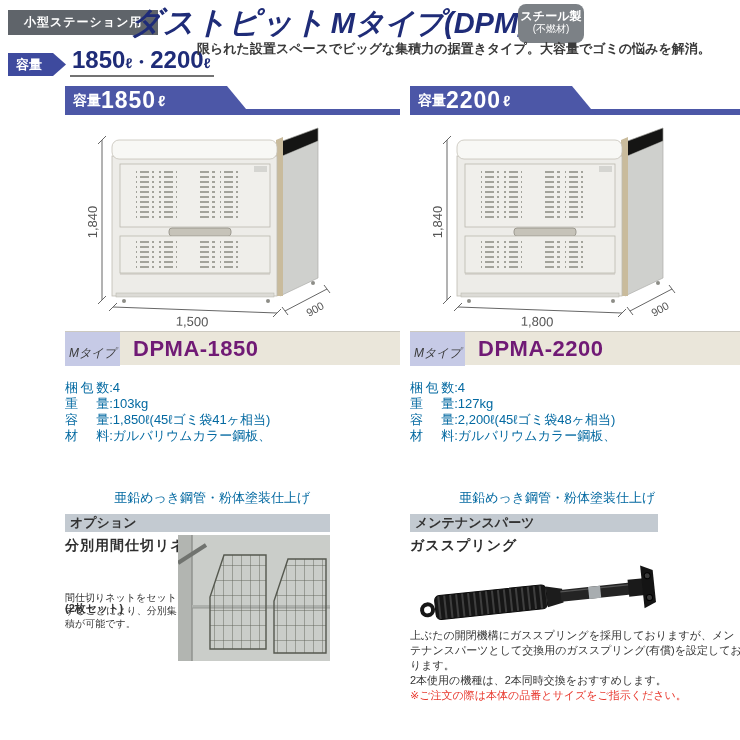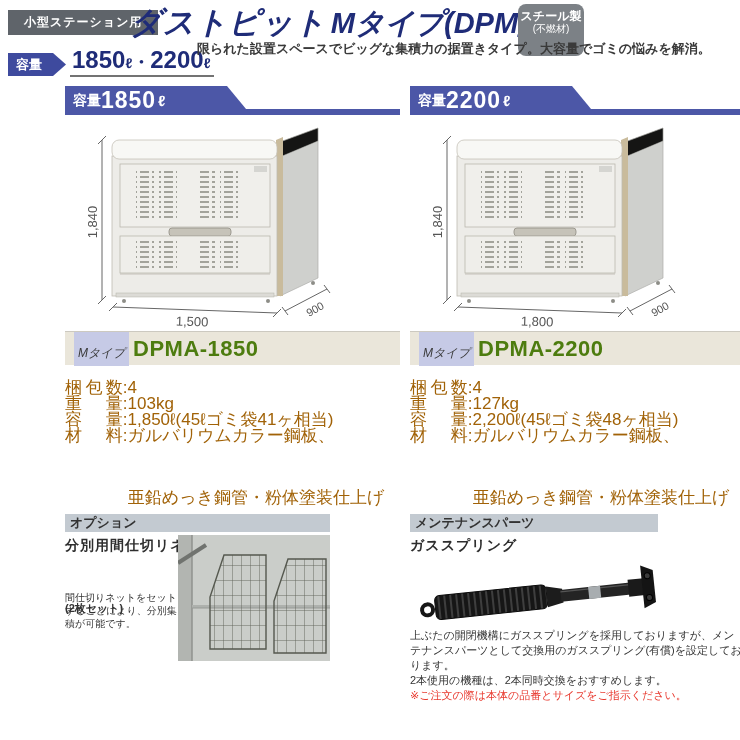--- a/index.html
+++ b/index.html
@@ -7,21 +7,21 @@
   body { font-family:"Liberation Sans","DejaVu Sans",sans-serif; }
   .page { position:relative; width:740px; height:740px; background:#ffffff; overflow:hidden; }
 
   
   .station-badge { position:absolute; left:8px; top:10px; background:#5f646a; color:#fff;
     font-size:12px; font-weight:bold; padding:4px 16px; letter-spacing:1px; }
   .main-title { position:absolute; left:130px; top:2px; color:#1f2c78; font-weight:bold;
     font-style:italic; white-space:nowrap; }
   .main-title .brand { font-size:31px; letter-spacing:1px; }
   .main-title .model-type { font-size:29px; letter-spacing:0px; }
-  .steel-badge { position:absolute; left:518px; top:4px; width:66px; height:52px; background:#7c8186;
+  .steel-badge { position:absolute; left:518px; top:4px; width:66px; height:39px; background:#7c8186;
     border-radius:8px; color:#fff; text-align:center; padding-top:5px; }
   .steel-badge .l1 { font-size:12px; font-weight:bold; line-height:14px; }
   .steel-badge .l2 { font-size:10px; line-height:12px; }
 
   .cap-badge { position:absolute; left:8px; top:53px; width:58px; height:23px; background:#3e4a9e;
     color:#fff; font-size:13px; font-weight:bold; line-height:23px; padding-left:8px;
     clip-path:polygon(0 0,45px 0,58px 50%,45px 100%,0 100%); }
   .cap-values { position:absolute; left:70px; top:46px; color:#1f2c78; font-weight:bold;
     border-bottom:2px solid #737373; padding:0 4px 1px 2px; white-space:nowrap; }
   .cap-values .num { font-size:24px; }
@@ -43,25 +43,25 @@
 
   .illus { position:absolute; top:110px; }
   .illus.left { left:80px; }
   .illus.right { left:425px; }
 
   .model-bar { position:absolute; top:331px; height:34px; background:#eae6da; border-top:1px solid #ccc9c0; }
   .model-bar.left { left:65px; width:335px; }
   .model-bar.right { left:410px; width:330px; }
   .type-box { position:absolute; left:0; top:0; width:55px; height:34px; background:#c6cae6;
     font-size:12px; font-style:italic; color:#3a3a3a; display:flex; align-items:flex-end;
-    justify-content:center; padding-bottom:4px;margin-left:9px; }
+    justify-content:center; padding-bottom:4px; }
   .model-name { position:absolute; left:68px; top:0; font-size:22px; font-weight:bold;
-    color:#4d7c0f; line-height:34px; letter-spacing:0.5px; }
-
-  .specs { position:absolute; top:380px; font-size:17px; color:#a16207; line-height:16px; }
+    color:#701a75; line-height:34px; letter-spacing:0.5px; }
+
+  .specs { position:absolute; top:380px; font-size:13px; color:#0369a1; line-height:16px; }
   .specs.left { left:65px; width:335px; }
   .specs.right { left:410px; width:330px; }
   .spec-label { display:inline-block; width:3.4em; text-align:justify; text-align-last:justify; }
   .spec-colon::before { content:":"; }
   .spec-cont { padding-left:calc(3.4em + 5px);margin-top:46px; }
 
   
   .band { position:absolute; top:514px; height:18px; background:#c3cad1; font-size:13px;
     font-weight:bold; color:#333; line-height:18px; padding-left:5px; }
   .band.left { left:65px; width:265px; }

